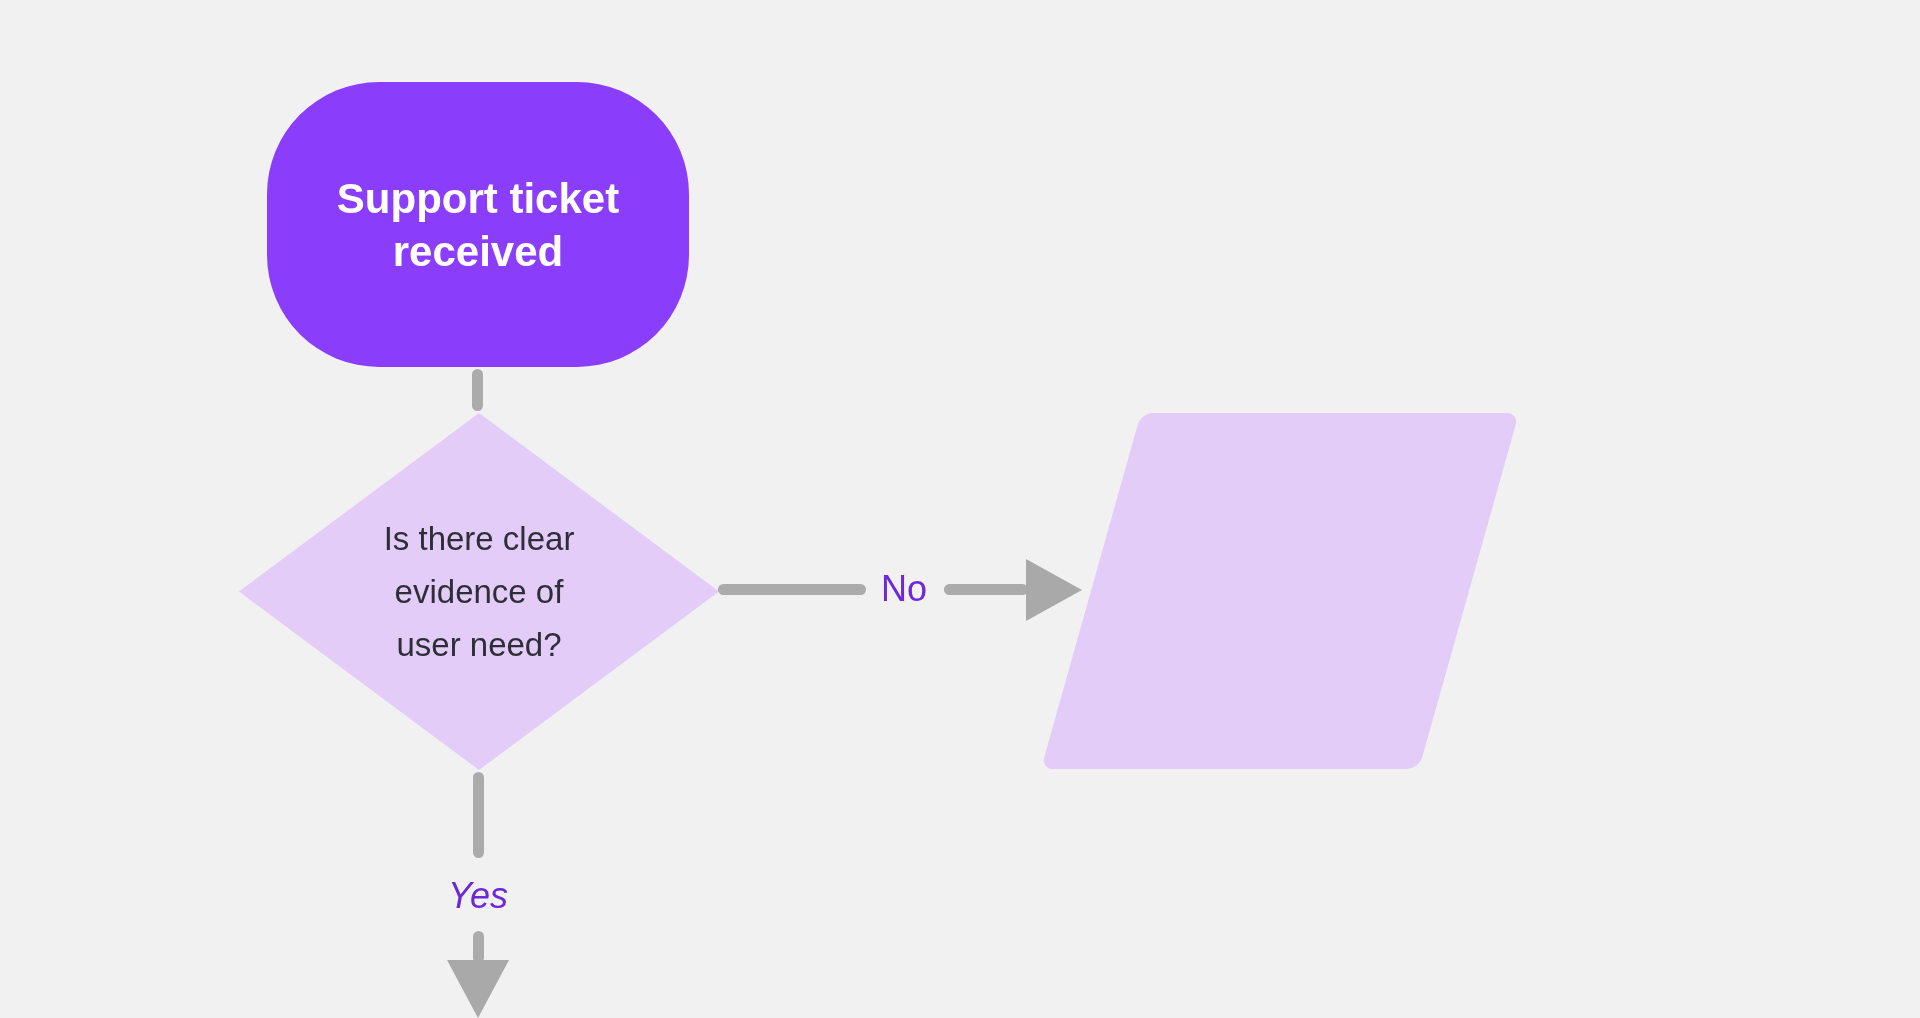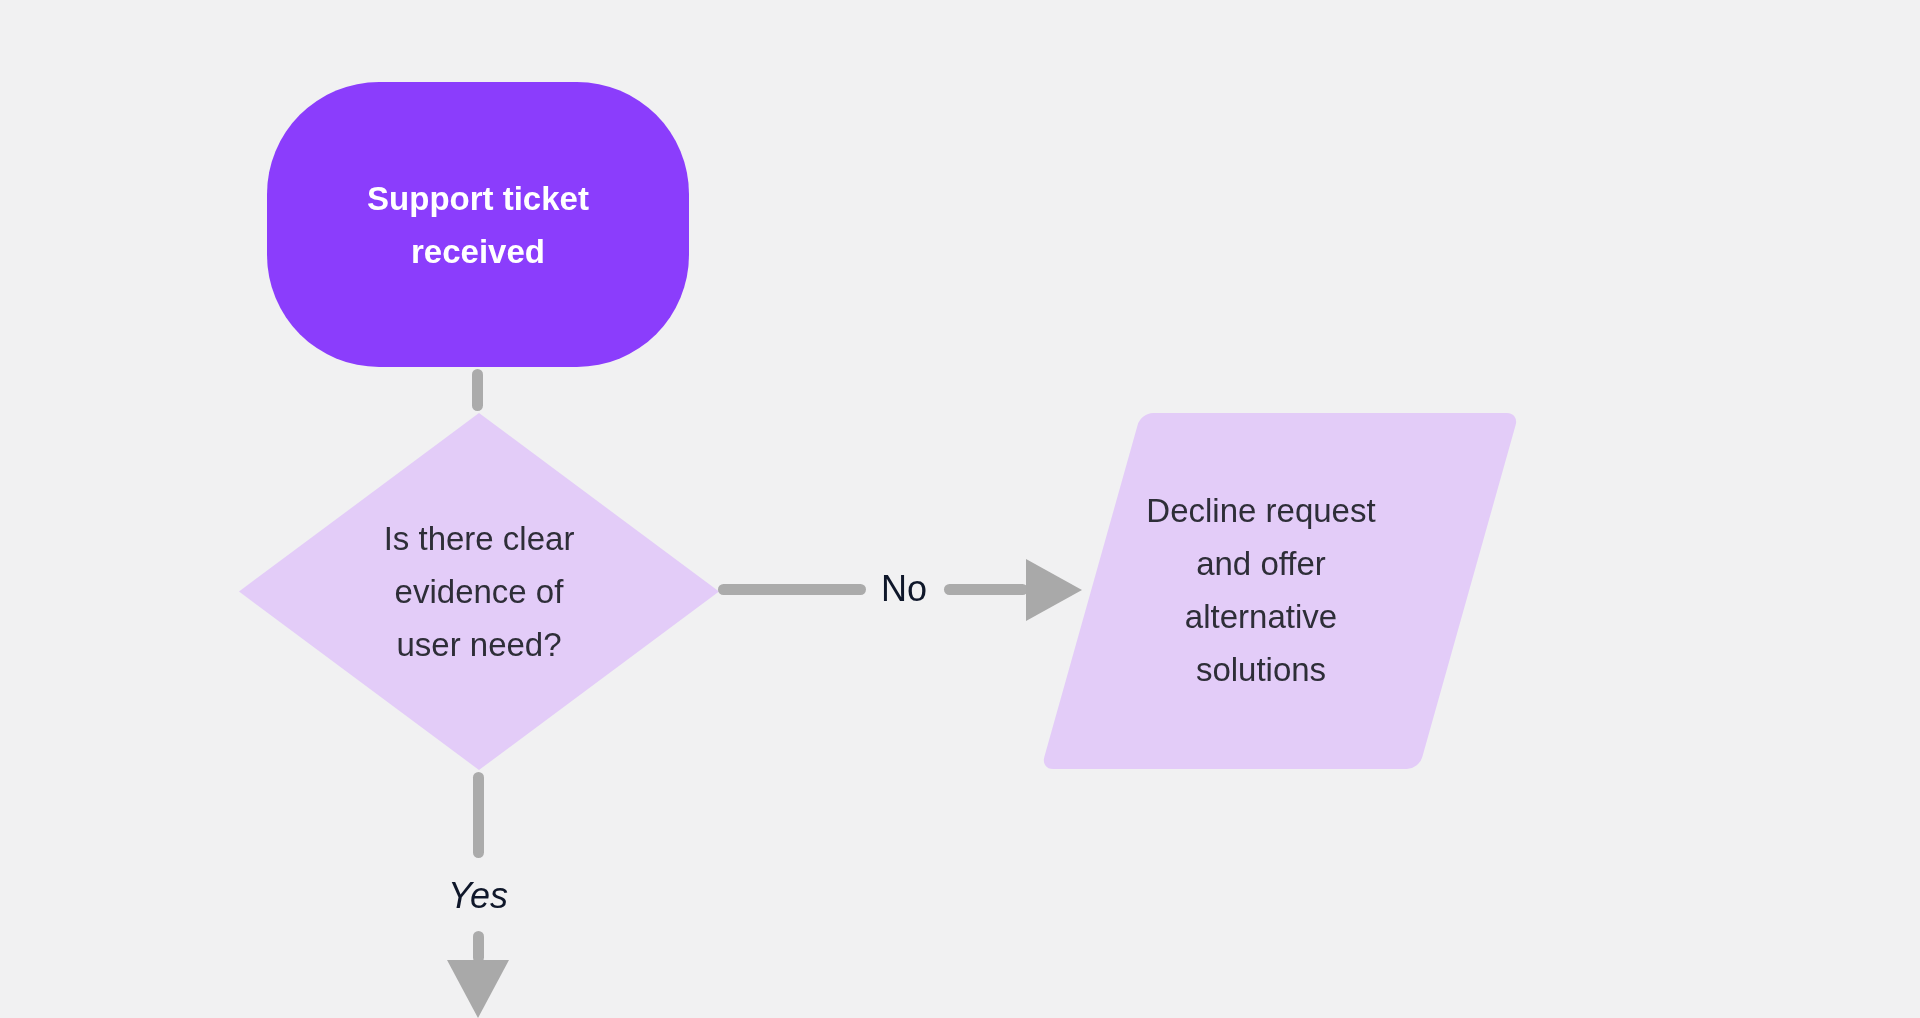--- a/index.html
+++ b/index.html
@@ -29,21 +29,21 @@
     width: 422px;
     height: 285px;
     background: #8b3dfc;
     border-radius: 112px;
     display: flex;
     align-items: center;
     justify-content: center;
   }
   .start-node .node-label {
     color: #ffffff;
-    font-size: 33px;
+    font-size: 42px;
     font-weight: 700;
     line-height: 53px;
   }
   
   .decision-node {
     position: absolute;
     left: 239px;
     top: 413px;
     width: 480px;
     height: 357px;
@@ -133,21 +133,21 @@
     left: 447px;
     top: 960px;
     border-left: 31px solid transparent;
     border-right: 31px solid transparent;
     border-top: 58px solid #a9a9a9;
   }
   
   .edge-label {
     position: absolute;
     transform: translate(-50%, -50%);
-    color: #0f172a;
+    color: #6d28d9;
     font-size: 36px;
     font-weight: 400;
   }
   .edge-label-no {
     left: 904px;
     top: 589px;
   }
   .edge-label-yes {
     left: 478px;
     top: 896px;
@@ -171,23 +171,19 @@
 evidence of
 user need?</div>
   </div>
 
   <div class="connector edge-no-seg1"></div>
   <div class="edge-label edge-label-no">No</div>
   <div class="connector edge-no-seg2"></div>
   <div class="arrowhead arrowhead-right"></div>
 
   <div class="decline-node"></div>
-  <div class="decline-label node-label">Decline request
-and offer
-alternative
-solutions</div>
 
   <div class="connector edge-yes-seg1"></div>
   <div class="edge-label edge-label-yes">Yes</div>
   <div class="connector edge-yes-seg2"></div>
   <div class="arrowhead arrowhead-down"></div>
 
 </div>
 
 </body></html>

